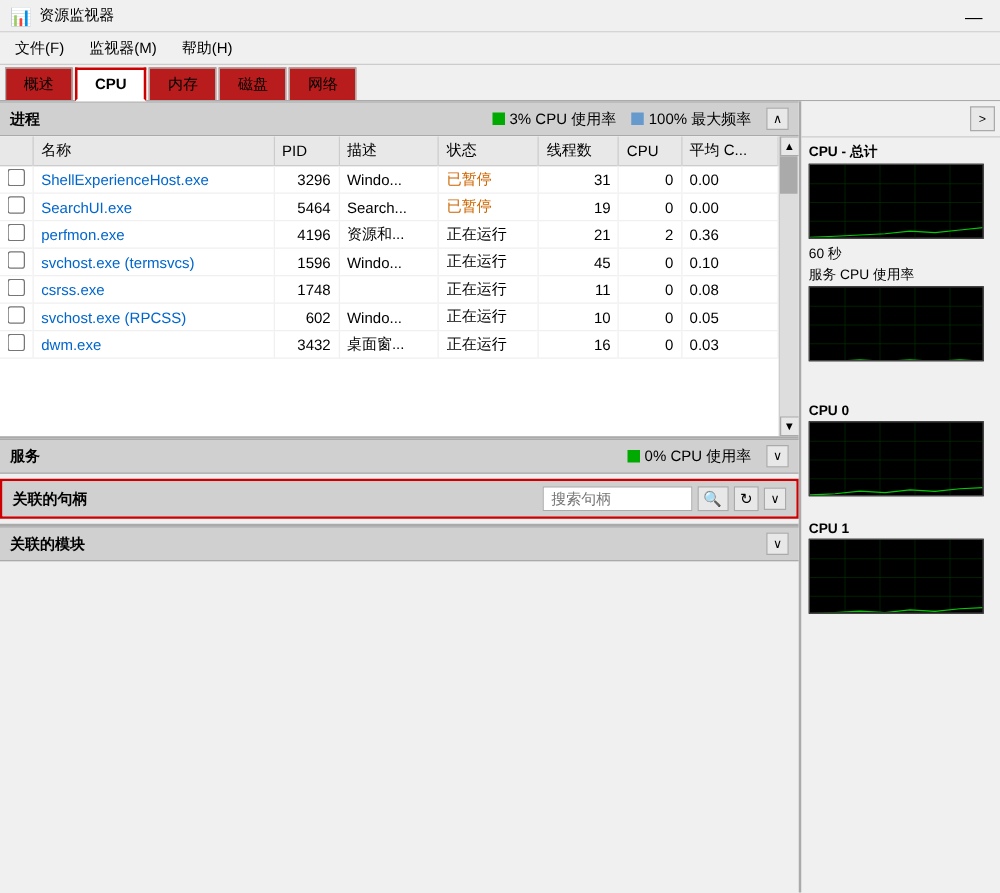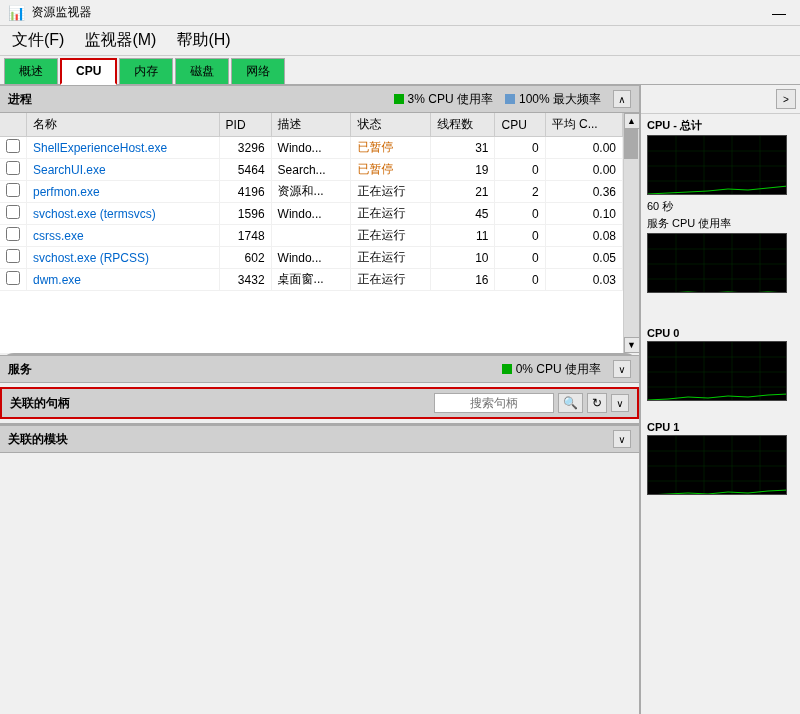--- a/index.html
+++ b/index.html
@@ -14,40 +14,40 @@
       border-bottom: 1px solid #ccc;
     }
     .title-bar-left { display: flex; align-items: center; gap: 6px; font-size: 12px; }
     .title-bar-icon { font-size: 14px; }
     .title-bar-close { font-size: 14px; cursor: pointer; padding: 0 6px; }
 
     .menu-bar {
       display: flex;
       gap: 12px;
       padding: 2px 8px;
-      font-size: 16px;
+      font-size: 12px;
       border-bottom: 1px solid #ccc;
       background: #f0f0f0;
     }
     .menu-item { cursor: pointer; padding: 2px 4px; }
 
     .tabs {
       display: flex;
       gap: 0;
       padding: 2px 4px 0 4px;
       background: #f0f0f0;
       border-bottom: 1px solid #aaa;
     }
     .tab {
       padding: 4px 14px;
       cursor: pointer;
       font-size: 12px;
       border: 1px solid #aaa;
       border-bottom: none;
-      background: #22c55e;
+      background: #b91c1c;
       margin-right: 2px;
     }
     .tab.active {
       background: #fff;
       border: 2px solid #cc0000;
       border-bottom: 2px solid #fff;
       font-weight: bold;
       margin-bottom: -1px;
       z-index: 1;
     }
@@ -108,28 +108,27 @@
     }
     tbody td {
       padding: 2px 6px;
       border-right: 1px solid #f0f0f0;
       white-space: nowrap;
     }
     .td-name { color: #0066cc; }
     .td-pid { text-align: right; }
     .td-threads { text-align: right; margin-left: 42px; }
     .td-cpu { text-align: right; }
-    .td-avgcpu { text-align: right; }
+    .td-avgcpu { text-align: left; }
     .td-state { color: #cc6600; }
     .td-state-running { color: #000; }
     .row-checkbox { width: 14px; height: 14px; }
 
     .services-section {
       border-top: 2px solid #aaa;
-      border-radius: 14px;
     }
     .services-header {
       background: #d0d0d0;
       display: flex;
       align-items: center;
       padding: 4px 8px;
       justify-content: space-between;
     }
 
     .handles-section {
@@ -146,21 +145,20 @@
     .handles-search {
       display: flex;
       align-items: center;
       gap: 4px;
     }
     .search-input {
       border: 1px solid #aaa;
       padding: 2px 6px;
       font-size: 12px;
       width: 120px;
-      text-align: center;
     }
     .search-btn {
       border: 1px solid #aaa;
       background: #e8e8e8;
       cursor: pointer;
       padding: 2px 4px;
       font-size: 12px;
     }
 
     .modules-section {

